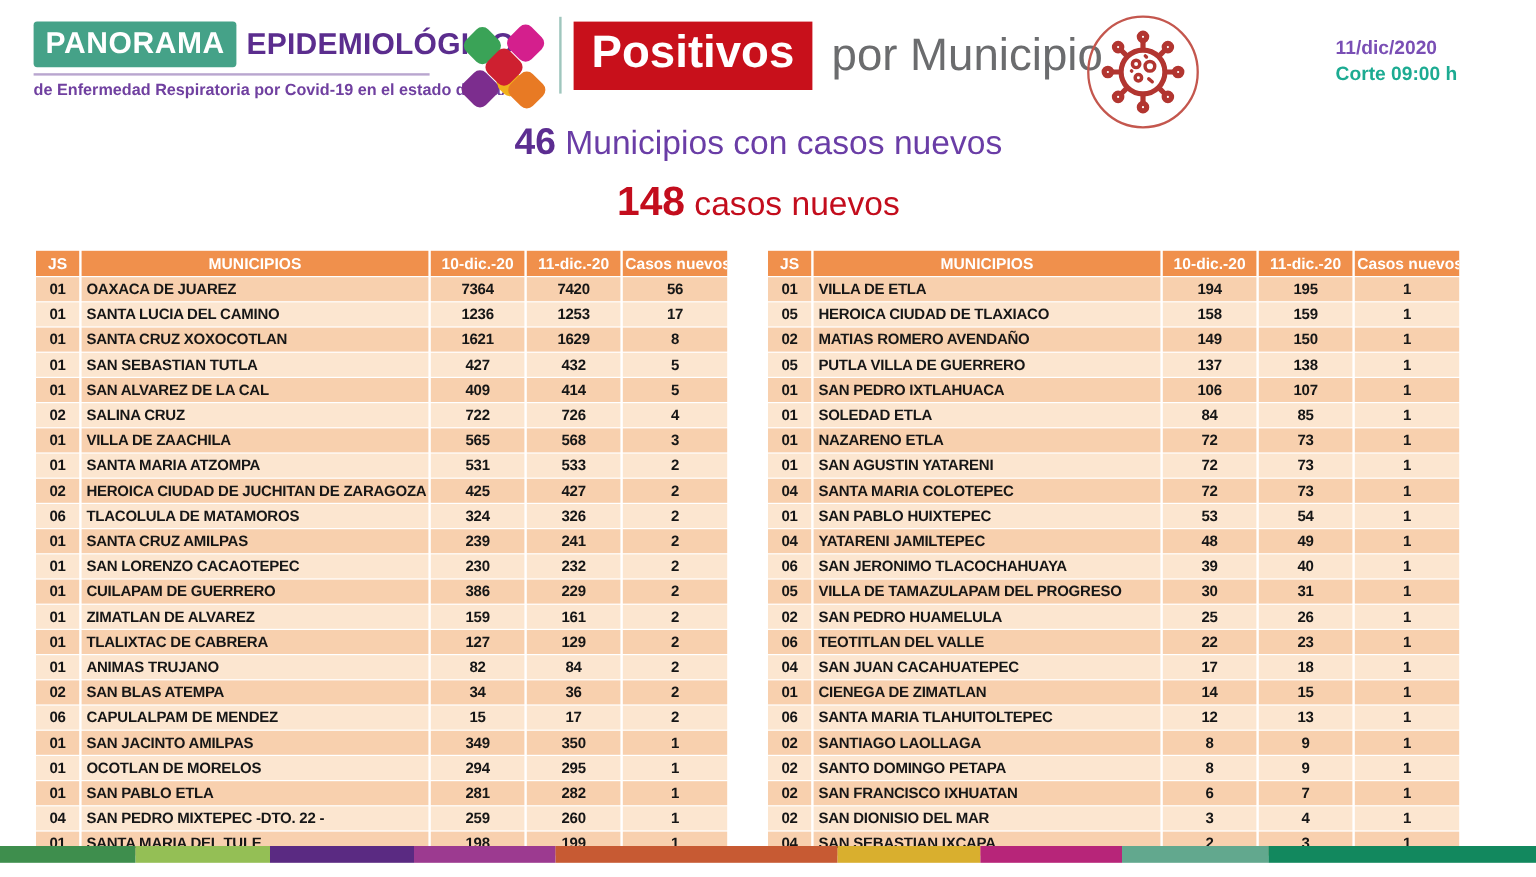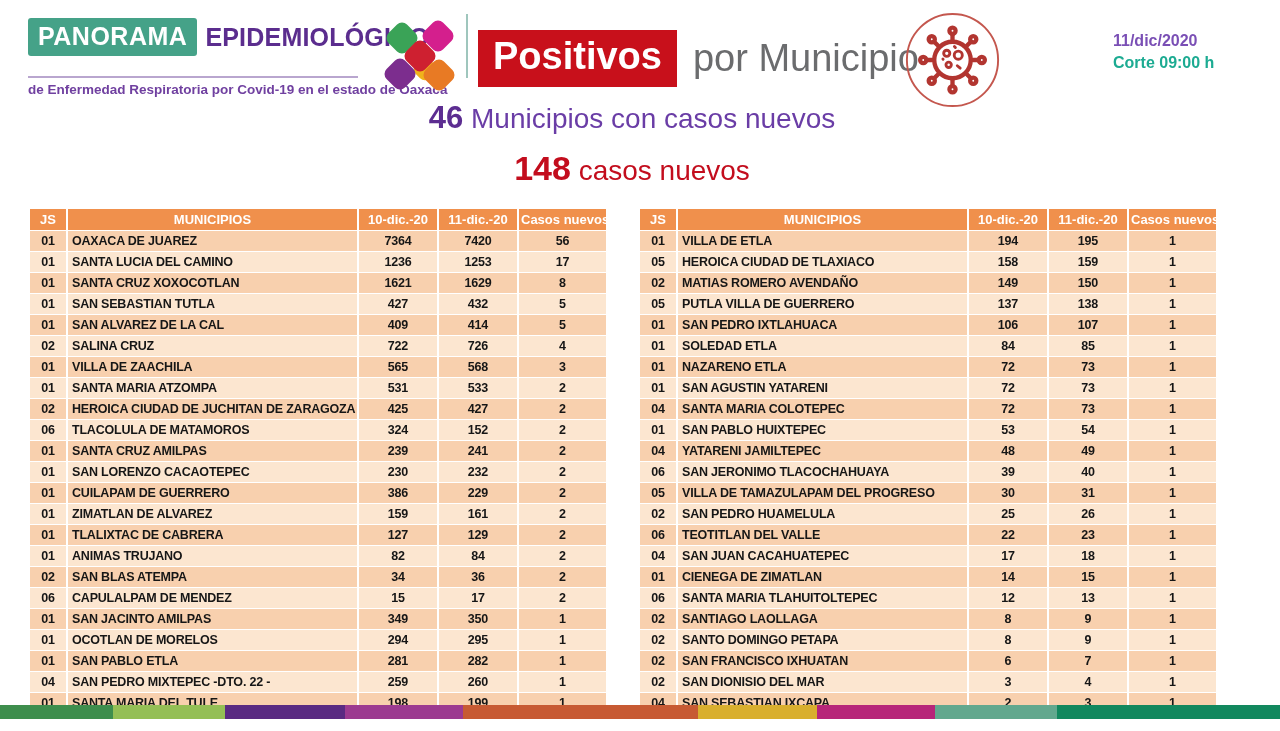--- a/index.html
+++ b/index.html
@@ -1,39 +1,39 @@
 <!DOCTYPE html>
 <html><head>
 <meta charset="utf-8">
 <style>
   html,body{margin:0;padding:0;background:#ffffff;}
   .slide{position:relative;width:1280px;height:731px;background:#ffffff;overflow:hidden;
          font-family:"Liberation Sans", sans-serif;}
 
   
   .brand-text{position:absolute;left:28px;top:18px;width:330px;}
-  .brand-title-row{display:flex;align-items:center;gap:8px;padding-bottom:20px;
+  .brand-title-row{display:flex;align-items:center;gap:8px;padding-bottom:5px;
                    border-bottom:2px solid #b9a6cf;}
   .panorama-box{background:#45a288;color:#ffffff;font-weight:bold;font-size:25px;
                 padding:4px 10px 5px 10px;border-radius:3px;letter-spacing:.5px;}
   .epidemio{color:#5b2d8e;font-weight:bold;font-size:25px;letter-spacing:.2px;white-space:nowrap;}
   .brand-subtitle{color:#7040a0;font-size:13.5px;font-weight:600;margin-top:4px;white-space:nowrap;}
 
   .diamond-logo{position:absolute;left:382px;top:20px;width:74px;height:74px;}
   .d{position:absolute;width:26px;height:26px;border-radius:7px;transform:rotate(45deg);}
   .d-green{left:7px;top:5px;background:#3aa357;}
   .d-pink{left:43px;top:3px;background:#d41f8d;}
   .d-red{left:25px;top:23px;background:#ce2030;z-index:2;}
   .d-purple{left:5px;top:41px;background:#7c2d8e;}
   .d-yellow{left:33px;top:39px;background:#f0b21c;width:20px;height:20px;z-index:0;}
   .d-orange{left:44px;top:42px;background:#e87a24;z-index:1;}
 
   .vsep{position:absolute;left:466px;top:14px;width:2px;height:64px;background:#9fc6bd;}
 
-  .page-title{position:absolute;left:478px;top:30px;display:flex;align-items:center;gap:16px;}
+  .page-title{position:absolute;left:478px;top:18px;display:flex;align-items:center;gap:16px;}
   .pt-highlight{background:#c8101b;color:#ffffff;font-weight:bold;font-size:38px;
                 padding:5px 15px 9px 15px;}
   .pt-rest{color:#6b6c6e;font-size:38px;}
 
   .virus-badge{position:absolute;left:903px;top:12px;width:99px;height:96px;}
 
   .date-block{position:absolute;left:1113px;top:30px;font-size:16px;line-height:1.35;}
   .date-line{color:#7a4fb5;font-weight:600;}
   .cutoff-line{color:#1cab92;font-weight:bold;}
 
@@ -207,21 +207,21 @@
           <td class="c-js">02</td>
           <td class="c-muni">HEROICA CIUDAD DE JUCHITAN DE ZARAGOZA</td>
           <td class="c-num">425</td>
           <td class="c-num">427</td>
           <td class="c-new">2</td>
         </tr>
         <tr>
           <td class="c-js">06</td>
           <td class="c-muni">TLACOLULA DE MATAMOROS</td>
           <td class="c-num">324</td>
-          <td class="c-num">152</td>
+          <td class="c-num">326</td>
           <td class="c-new">2</td>
         </tr>
         <tr>
           <td class="c-js">01</td>
           <td class="c-muni">SANTA CRUZ AMILPAS</td>
           <td class="c-num">239</td>
           <td class="c-num">241</td>
           <td class="c-new">2</td>
         </tr>
         <tr>

